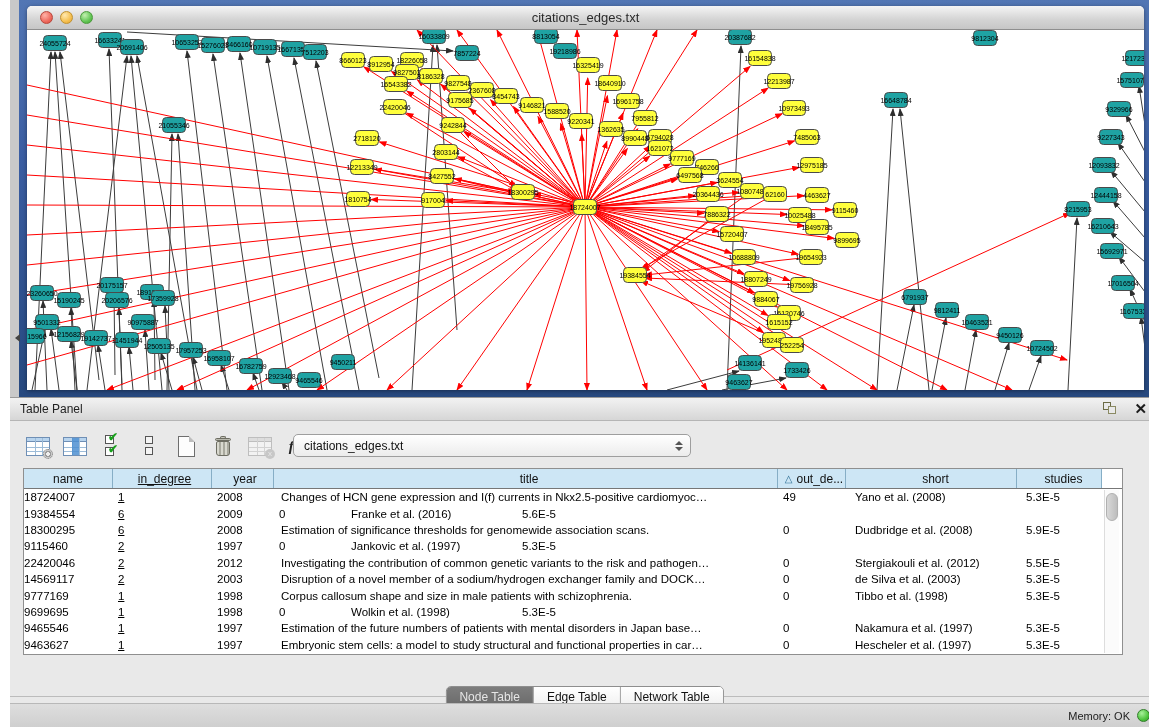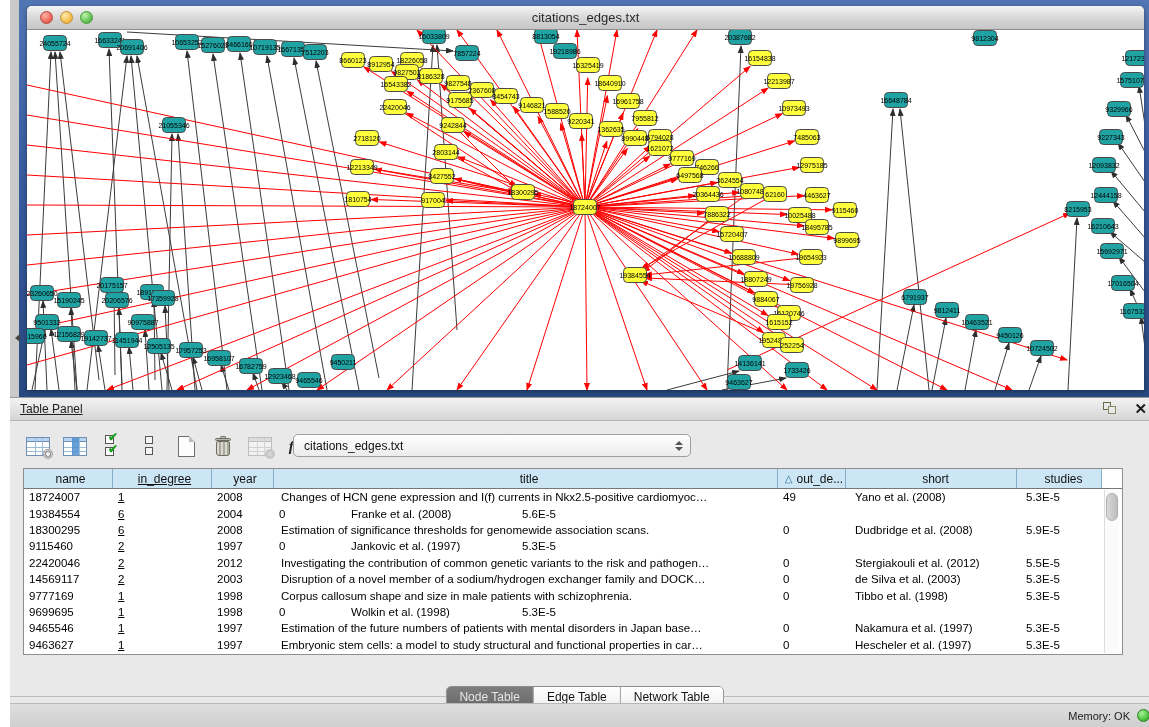--- a/index.html
+++ b/index.html
@@ -25,21 +25,21 @@
   svg text.nlab { font-family:"Liberation Sans",sans-serif; font-size:7px; fill:#000; text-anchor:middle; }
 
   .collapse-arrow { position:absolute; left:1px; top:334px; width:0; height:0;
     border:4px solid transparent; border-right:5px solid #444; }
 
   
   .table-panel { position:absolute; left:0; top:397px; width:1149px; height:330px; background:#e9e9e9; }
   .tp-header { height:24px; background:linear-gradient(180deg,#f2f2f2,#d6d6d6);
     border-top:1px solid #9a9a9a; border-bottom:1px solid #b5b5b5;
     display:flex; align-items:center; }
-  .tp-title { font-size:12px; color:#222; padding-left:10px; flex:1;text-decoration:underline; }
+  .tp-title { font-size:12px; color:#222; padding-left:10px; flex:1; }
   .tp-float { position:relative; width:15px; height:14px; margin-right:16px; cursor:default; }
   .tp-float .sq1 { position:absolute; left:0; top:0; width:8px; height:8px; border:1.5px solid #6b6b45; background:#e9e9e9;}
   .tp-float .sq2 { position:absolute; left:5px; top:4px; width:8px; height:8px; border:1.5px solid #8a8a63; background:#e9e9e9;}
   .tp-close { font-size:15px; font-weight:bold; color:#1c1c1c; margin-right:12px; line-height:14px; cursor:default;}
 
   .tp-body { position:relative; height:305px; }
   .toolbar { position:absolute; left:14px; top:12px; display:flex; align-items:center; gap:9px; }
   .tb-icon { width:28px; height:26px; display:flex; align-items:center; justify-content:center; }
   .fx { font-family:"Liberation Serif",serif; font-style:italic; font-weight:bold; font-size:15px; color:#222; }
   .fx small { font-size:10px; }
@@ -53,21 +53,21 @@
   .combo-arrows i.dn { border-top:4px solid #555; }
 
   .tablebox { position:absolute; left:13px; top:47px; width:1100px; height:187px;
     background:#fff; border:1px solid #8f8f8f; overflow:hidden; }
   .thead { display:flex; height:20px; border-bottom:1px solid #777; }
   .th { background:#cde6f5; border-right:1px solid #86aec6; font-size:12px; color:#111;
     display:flex; align-items:center; justify-content:center; overflow:hidden; white-space:nowrap; }
   .th .sort-tri { color:#2e7096; font-size:10px; margin-right:4px; }
   .trow { display:flex; height:16.4px; font-size:11.5px; color:#000; align-items:center; }
   .td { overflow:hidden; white-space:nowrap; flex:none; }
-  .c0{width:89px; padding-left:5px;} .c1{width:99px; padding-left:5px;text-decoration:underline;} .c2{width:62px; padding-left:5px;}
+  .c0{width:89px; } .c1{width:99px; padding-left:5px;text-decoration:underline;} .c2{width:62px; padding-left:5px;}
   .c3{width:504px; padding-left:7px;} .c4{width:68px; padding-left:5px;} .c5{width:171px; padding-left:9px;}
   .c6{width:85px; padding-left:9px;}
   .vscroll { position:absolute; right:3px; top:21px; width:15px; height:163px; background:#fbfbfb; border-left:1px solid #ddd;}
   .vthumb { position:absolute; left:1px; top:3px; width:12px; height:28px; border-radius:7px;
     background:linear-gradient(90deg,#d9d9d9,#bdbdbd); border:1px solid #b0b0b0; }
 
   .tabs-strip { position:absolute; left:0; top:275px; width:1149px; border-top:1px solid #bcbcbc; height:30px; }
   .segmented { position:absolute; left:50%; top:-11px; transform:translateX(-50%);
     display:flex; height:22px; border:1px solid #8e8e8e; border-radius:5px; overflow:hidden;
     background:#fdfdfd; box-shadow:0 1px 0 rgba(255,255,255,.6); }
@@ -864,23 +864,23 @@
               <div class="td c1">1</div>
               <div class="td c2">2008</div>
               <div class="td c3">Changes of HCN gene expression and I(f) currents in Nkx2.5-positive cardiomyoc…</div>
               <div class="td c4">49</div>
               <div class="td c5">Yano et al. (2008)</div>
               <div class="td c6">5.3E-5</div>
             </div>
             <div class="trow">
               <div class="td c0">19384554</div>
               <div class="td c1">6</div>
-              <div class="td c2">2004</div>
+              <div class="td c2">2009</div>
               <div class="td c4">0</div>
-              <div class="td c5">Franke et al. (2008)</div>
+              <div class="td c5">Franke et al. (2016)</div>
               <div class="td c6">5.6E-5</div>
             </div>
             <div class="trow">
               <div class="td c0">18300295</div>
               <div class="td c1">6</div>
               <div class="td c2">2008</div>
               <div class="td c3">Estimation of significance thresholds for genomewide association scans.</div>
               <div class="td c4">0</div>
               <div class="td c5">Dudbridge et al. (2008)</div>
               <div class="td c6">5.9E-5</div>

